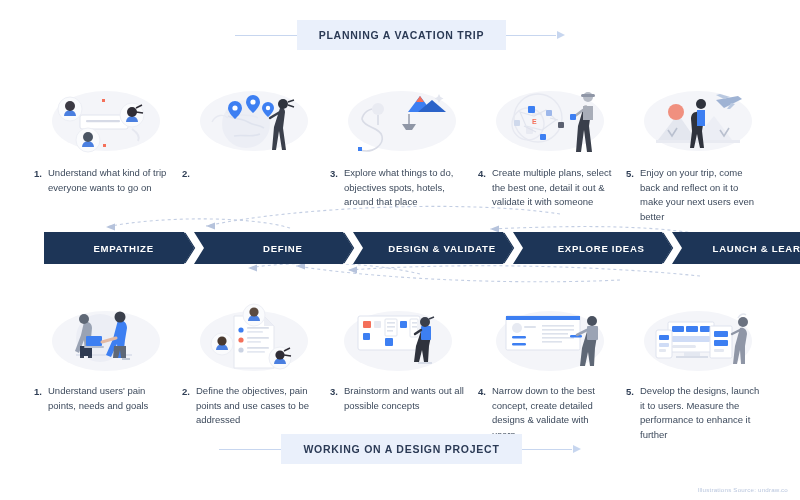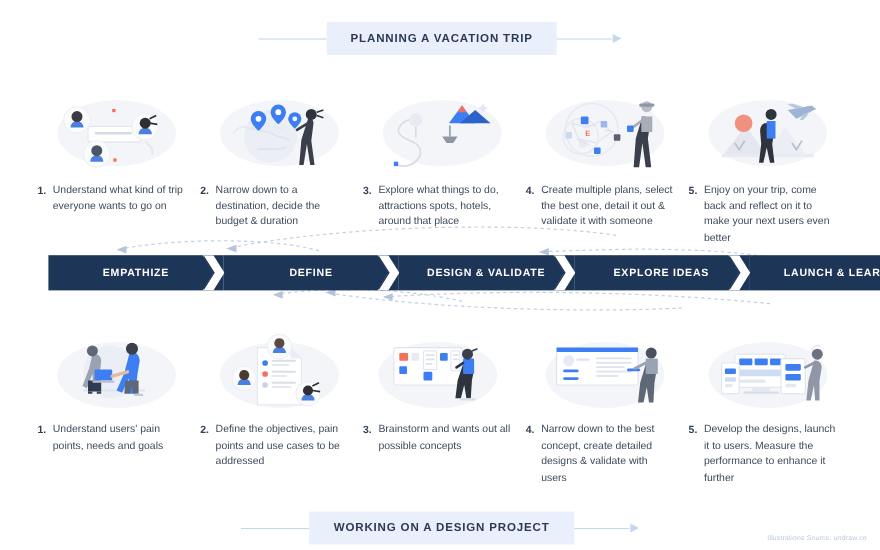--- a/index.html
+++ b/index.html
@@ -7,21 +7,21 @@
     width: 800px; height: 500px;
     background: #ffffff;
     font-family: "Liberation Sans", sans-serif;
     overflow: hidden;
   }
   .page { position: relative; width: 800px; height: 500px; background:#fff; }
 
   
   .banner-row { position: absolute; left: 0; width: 800px; height: 34px; display: flex; align-items: center; justify-content: center; }
   .banner-row.top { top: 18px; }
-  .banner-row.bottom { top: 463px; }
+  .banner-row.bottom { top: 432px; }
   .banner-line { height: 1px; background: #c7d6ef; }
   .banner-line.left { width: 62px; margin-right: 0; }
   .banner-line.right { width: 50px; }
   .banner-chip {
     background: #eaf0fb;
     color: #2b3a55;
     font-size: 10.5px;
     font-weight: bold;
     letter-spacing: 0.75px;
     padding: 9px 22px;
@@ -192,25 +192,24 @@
     </div>
   </div>
 
   <div class="cap-row top">
     <div class="cap-cell">
       <span class="cap-num">1.</span>
       <span class="cap-text">Understand what kind of trip everyone wants to go on</span>
     </div>
     <div class="cap-cell">
       <span class="cap-num">2.</span>
-      <span class="cap-text">Narrow down to a destination, decide the budget &amp; duration</span>
     </div>
     <div class="cap-cell">
       <span class="cap-num">3.</span>
-      <span class="cap-text">Explore what things to do, attractions spots, hotels, around that place</span>
+      <span class="cap-text">Explore what things to do, objectives spots, hotels, around that place</span>
     </div>
     <div class="cap-cell">
       <span class="cap-num">4.</span>
       <span class="cap-text">Create multiple plans, select the best one, detail it out &amp; validate it with someone</span>
     </div>
     <div class="cap-cell">
       <span class="cap-num">5.</span>
       <span class="cap-text">Enjoy on your trip, come back and reflect on it to make your next users even better</span>
     </div>
   </div>

